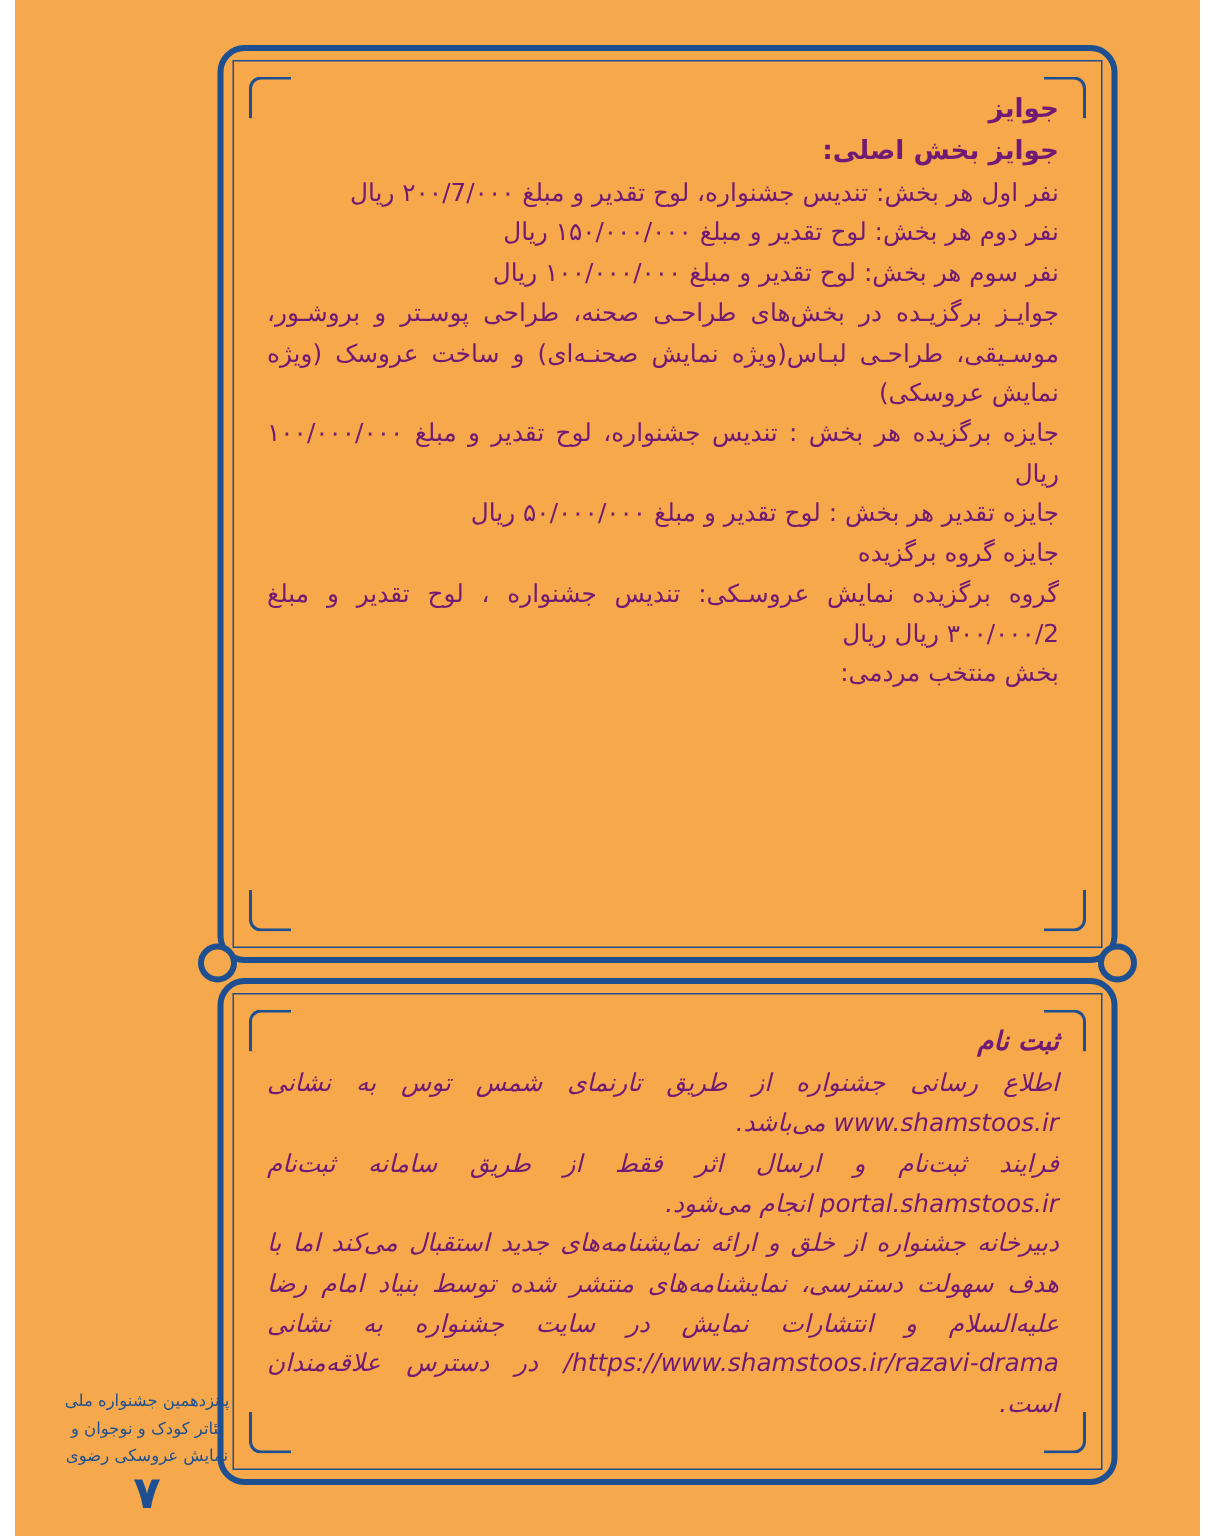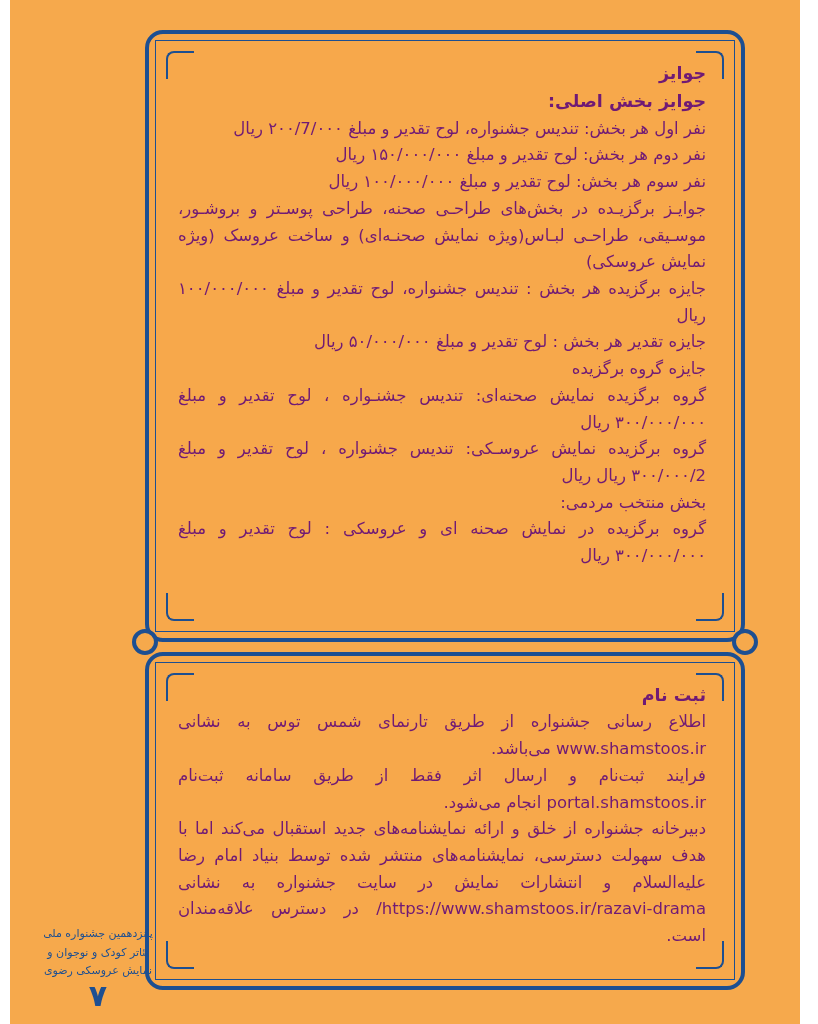--- a/index.html
+++ b/index.html
@@ -58,20 +58,21 @@
     width: 600px;
     height: 612px;
     border-radius: 18px;
   }
   #ticket-registration {
     left: 145px;
     top: 652px;
     width: 600px;
     height: 338px;
     border-radius: 18px;
+    font-style: italic;
   }
 
   
   .corner {
     position: absolute;
     width: 26px;
     height: 26px;
     border: 2px solid #1d4f91;
   }
   .corner.tl { top: 10px; right: 10px; border-left: none; border-bottom: none; border-radius: 0 8px 0 0;}
@@ -155,24 +156,22 @@
       <p class="txt heading">جوایز</p>
       <p class="txt heading">جوایز بخش اصلی:</p>
 
       <p class="txt justified block">نفر اول هر بخش: تندیس جشنواره، لوح تقدیر و مبلغ ۲۰۰/7/۰۰۰ ریال</p>
       <p class="txt justified block">نفر دوم هر بخش: لوح تقدیر و مبلغ ۱۵۰/۰۰۰/۰۰۰ ریال</p>
       <p class="txt justified block">نفر سوم هر بخش: لوح تقدیر و مبلغ ۱۰۰/۰۰۰/۰۰۰ ریال</p>
       <p class="txt justified block">جوایـز برگزیـده در بخش‌های طراحـی صحنه، طراحی پوسـتر و بروشـور، موسـیقی، طراحـی لبـاس(ویژه نمایش صحنـه‌ای) و ساخت عروسک (ویژه نمایش عروسکی)</p>
       <p class="txt justified block">جایزه برگزیده هر بخش : تندیس جشنواره، لوح تقدیر و مبلغ ۱۰۰/۰۰۰/۰۰۰ ریال</p>
       <p class="txt justified block">جایزه تقدیر هر بخش : لوح تقدیر و مبلغ ۵۰/۰۰۰/۰۰۰ ریال</p>
       <p class="txt justified block">جایزه گروه برگزیده</p>
-      <p class="txt justified block">گروه برگزیده نمایش صحنه‌ای: تندیس جشنـواره ، لوح تقدیر و مبلغ ۳۰۰/۰۰۰/۰۰۰ ریال</p>
       <p class="txt justified block">گروه برگزیده نمایش عروسـکی: تندیس جشنواره ، لوح تقدیر و مبلغ ۳۰۰/۰۰۰/2 ریال ریال</p>
       <p class="txt justified block">بخش منتخب مردمی:</p>
-      <p class="txt justified block">گروه برگزیده در نمایش صحنه ای و عروسکی : لوح تقدیر و مبلغ   ۳۰۰/۰۰۰/۰۰۰ ریال</p>
     </div>
   </div>
 
   <div class="notch left upper"></div>
   <div class="notch right upper"></div>
 
   <div class="ticket" id="ticket-registration">
     <div class="ticket-inner">
       <span class="corner tl"></span>
       <span class="corner tr"></span>

